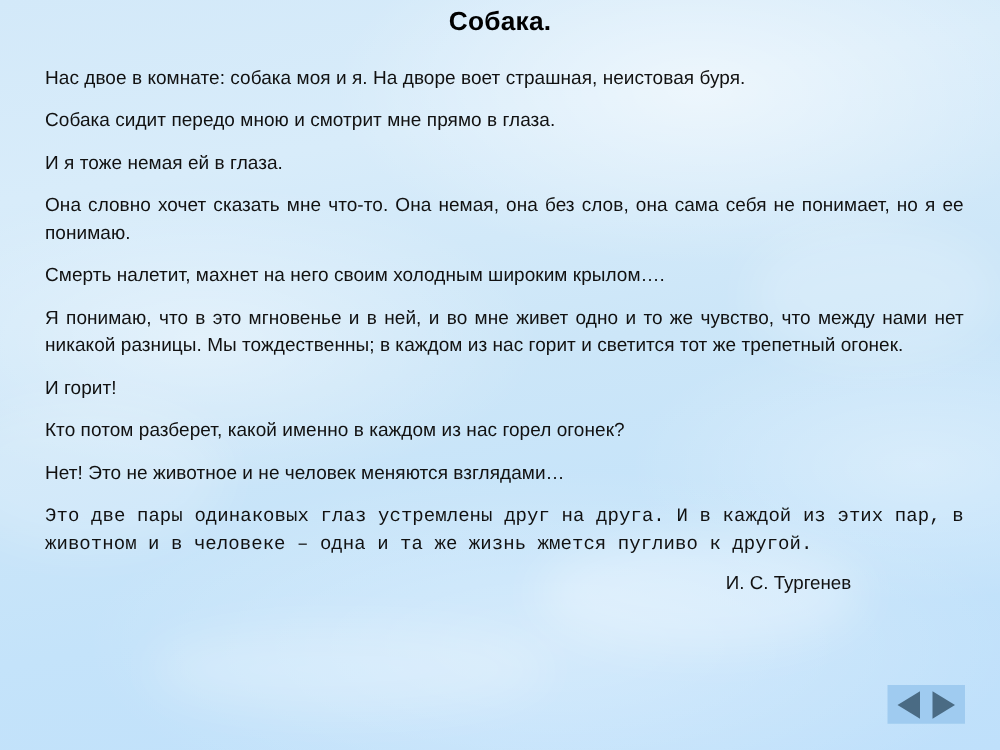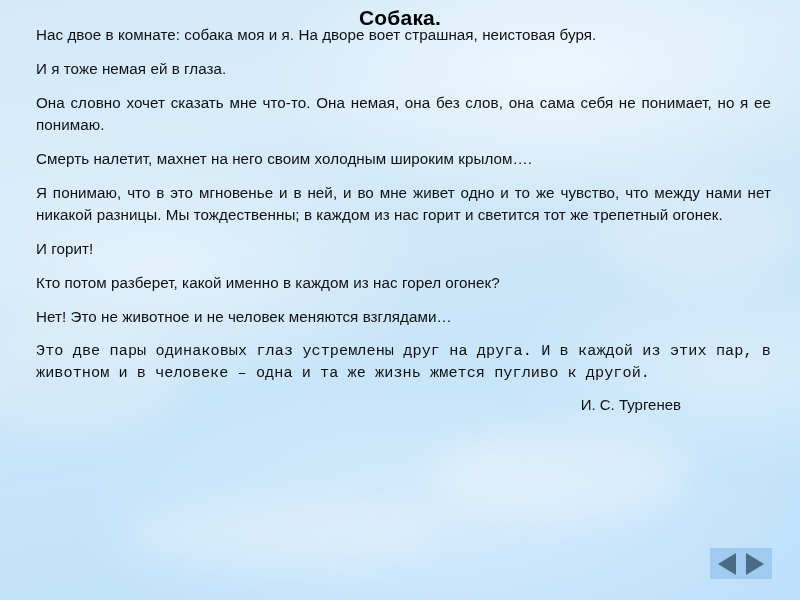--- a/index.html
+++ b/index.html
@@ -52,21 +52,21 @@
     text-align: center;
     font-size: 21px;
     font-weight: bold;
     color: #000000;
     letter-spacing: 0.2px;
   }
 
   .body-text {
     position: absolute;
     left: 36px;
-    top: 24px;
+    top: 52px;
     width: 735px;
   }
 
   p.para {
     margin: 0 0 12px 0;
     font-size: 15.2px;
     line-height: 22px;
     color: #111111;
     text-align: justify;
     text-justify: inter-word;
@@ -129,20 +129,21 @@
   <div class="cloud c3"></div>
   <div class="cloud c4"></div>
 
   <div class="content">
 
     <h1 class="slide-title">Собака.</h1>
 
     <div class="body-text">
 
       <p class="para">Нас двое в комнате: собака моя и я. На дворе воет страшная, неистовая буря.</p>
+      <p class="para">Собака сидит передо мною и смотрит мне прямо в глаза.</p>
       <p class="para">И я тоже немая ей в глаза.</p>
       <p class="para">Она словно хочет сказать мне что-то. Она немая, она без слов, она сама себя не понимает, но я ее понимаю.</p>
       <p class="para">Смерть налетит, махнет на него своим холодным широким крылом….</p>
       <p class="para">Я понимаю, что в это мгновенье и в ней, и во мне живет одно и то же чувство, что между нами нет никакой разницы. Мы тождественны; в каждом из нас горит и светится тот же трепетный огонек.</p>
       <p class="para">И горит!</p>
       <p class="para">Кто потом разберет, какой именно в каждом из нас горел огонек?</p>
       <p class="para">Нет! Это не животное и не человек меняются взглядами…</p>
       <p class="para last-block">Это две пары одинаковых глаз устремлены друг на друга. И в каждой из этих пар, в животном и в человеке – одна и та же жизнь жмется пугливо к другой.</p>
 
       <p class="author">И. С. Тургенев</p>

